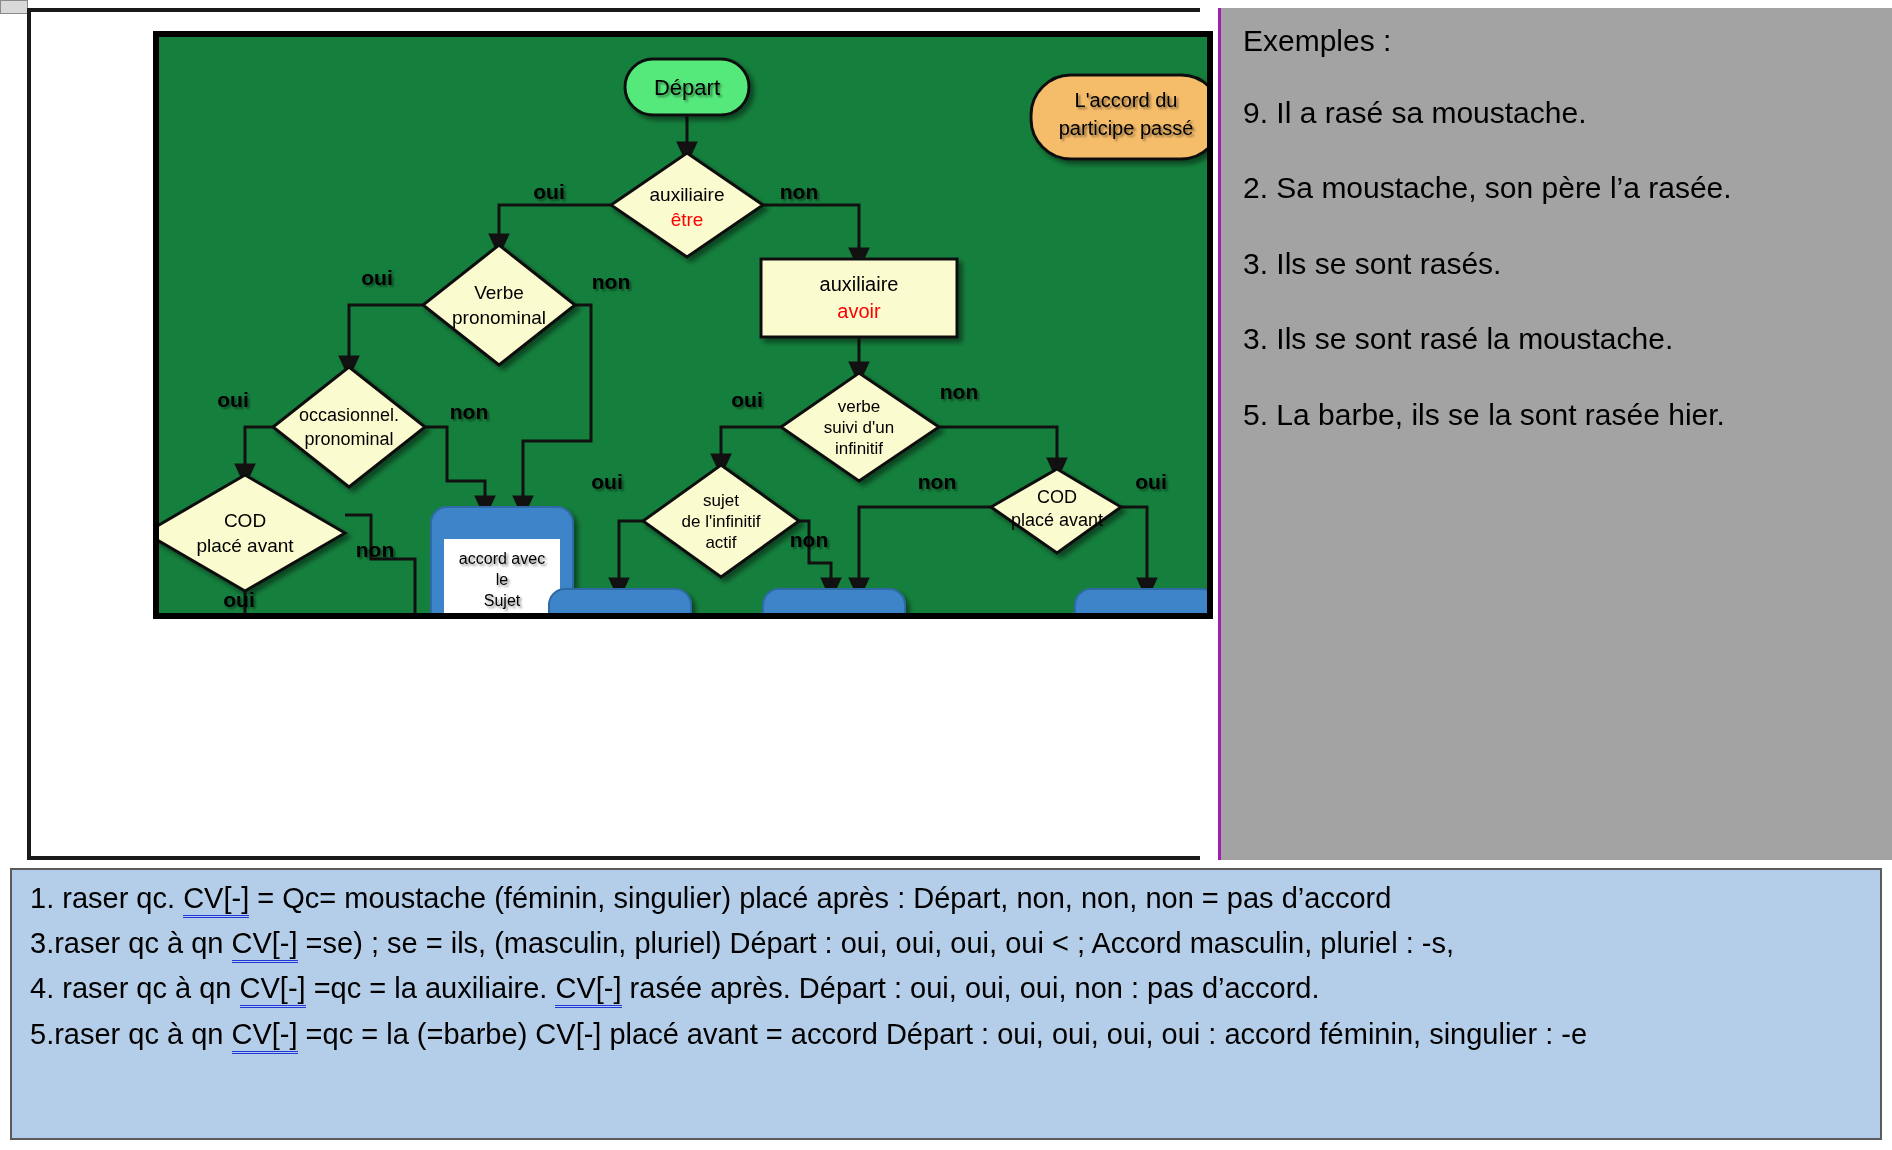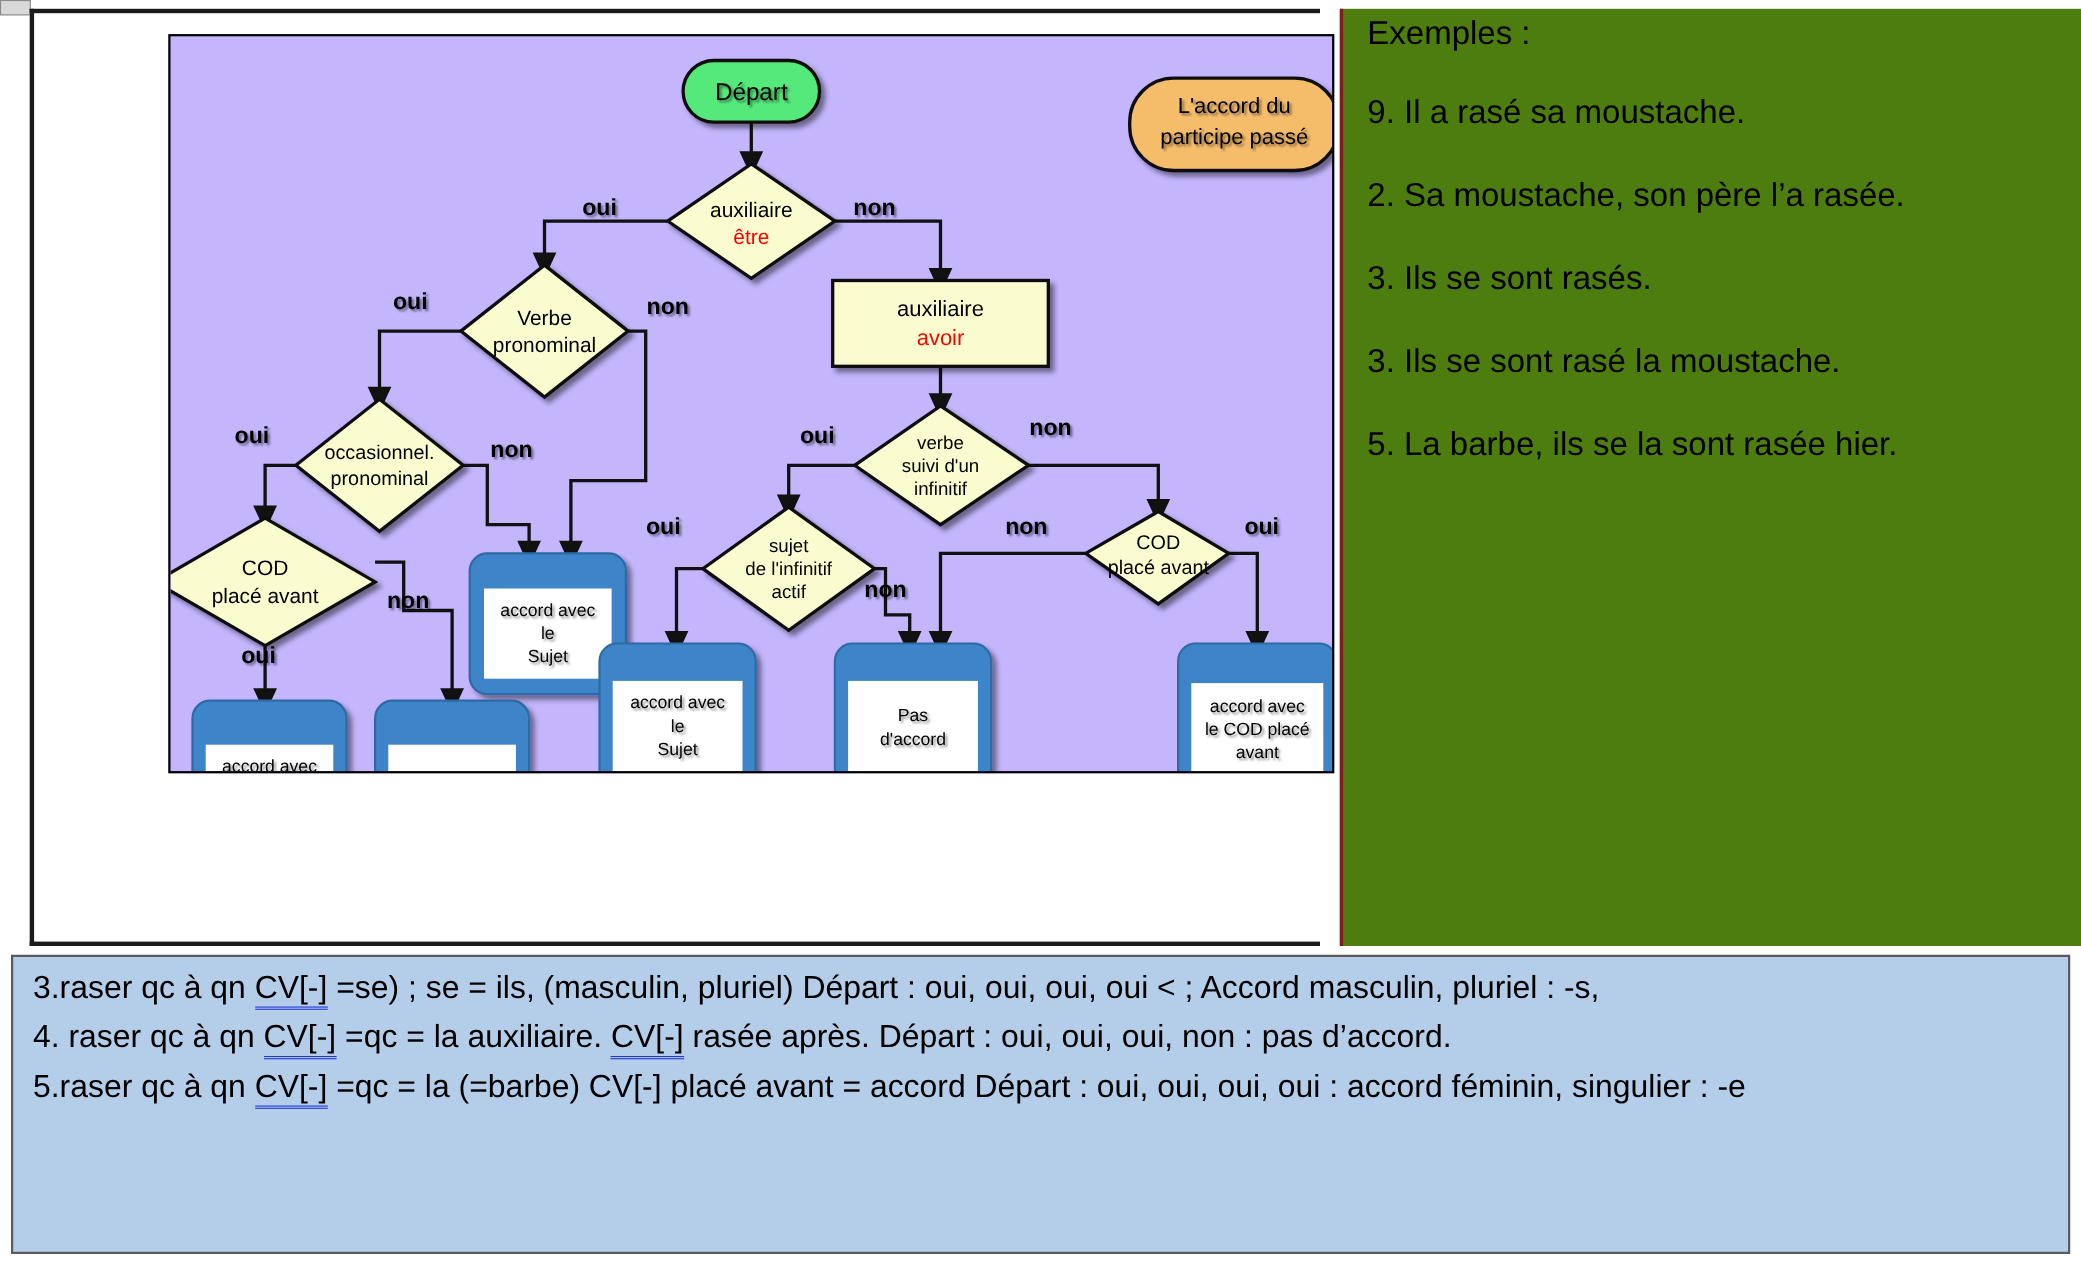--- a/index.html
+++ b/index.html
@@ -22,35 +22,35 @@
     position:absolute;left:0;top:8px;width:1892px;height:852px;
   }
 
   .flow-outer{
     position:absolute;left:27px;top:0px;width:1173px;height:852px;
     border:4px solid #1a1a1a;border-right:none;
     background:#ffffff;
     box-sizing:border-box;
   }
   .flow-canvas{
-    position:absolute;left:122px;top:19px;width:1060px;height:672px;
-    background:#c4b5fd;
-    border:2px solid #000000;
+    position:absolute;left:122px;top:19px;width:1060px;height:588px;
+    background:#15803d;
+    border:6px solid #000000;
     box-sizing:border-box;
     overflow:hidden;
   }
   .flow-canvas svg{display:block;}
 
   
   .examples-panel{
     position:absolute;left:1218px;top:0px;width:674px;height:852px;
-    background:#4d7c0f;
-    border-left:3px solid #7f1d1d;
-    box-sizing:border-box;
-    padding:4px 22px 0 22px;
+    background:#a3a3a3;
+    border-left:3px solid #a21caf;
+    box-sizing:border-box;
+    padding:14px 22px 0 22px;
   }
   .ex-line{
     font-size:30px;color:#000;line-height:1.25;
     margin:0 0 38px 0;
   }
   .ex-line.justify{text-align:justify;text-align-last:left;margin-bottom:30px;}
   .ex-line.first{margin-bottom:34px;}
 
   
   .answers-panel{
@@ -267,18 +267,19 @@
       <p class="ex-line first">Exemples :</p>
       <p class="ex-line">9. Il a rasé sa moustache.</p>
       <p class="ex-line">2. Sa moustache, son père l’a rasée.</p>
       <p class="ex-line">3. Ils se sont rasés.</p>
       <p class="ex-line">3. Ils se sont rasé la moustache.</p>
       <p class="ex-line">5. La barbe, ils se la sont rasée hier.</p>
     </div>
   </div>
 
   <div class="answers-panel">
+    <div class="ans-line"><span>1. raser qc. </span><span class="dbl-underline">CV[-]</span><span> = Qc= moustache (féminin, singulier) placé après : Départ, non, non, non = pas d’accord</span></div>
     <div class="ans-line"><span>3.raser qc à qn </span><span class="dbl-underline">CV[-]</span><span> =se) ; se = ils, (masculin, pluriel)  Départ : oui, oui, oui, oui &lt; ; Accord masculin, pluriel : -s,</span></div>
     <div class="ans-line"><span>4. raser qc à qn </span><span class="dbl-underline">CV[-]</span><span> =qc = la auxiliaire. </span><span class="dbl-underline">CV[-]</span><span>  rasée après. Départ : oui, oui, oui, non : pas d’accord.</span></div>
     <div class="ans-line"><span>5.raser qc à qn </span><span class="dbl-underline">CV[-]</span><span> =qc = la (=barbe) CV[-]  placé avant = accord Départ : oui, oui, oui, oui : accord féminin, singulier : -e</span></div>
   </div>
 
 </div>
 
 </body></html>

